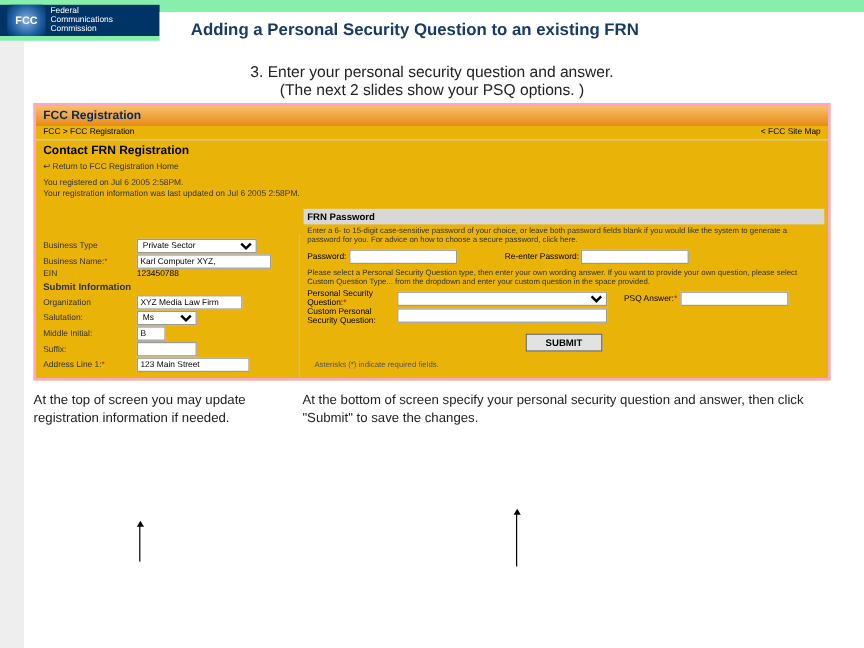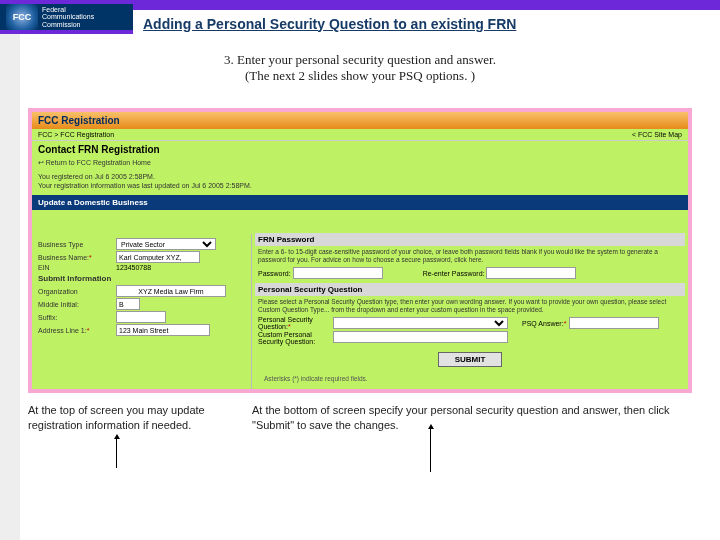--- a/index.html
+++ b/index.html
@@ -1,32 +1,32 @@
 <!DOCTYPE html>
 <html><head>
 <meta charset="utf-8">
 <style>
   * { box-sizing: border-box; margin: 0; padding: 0; }
   body { width: 720px; height: 540px; background: #fff; font-family: Arial, sans-serif; font-size: 8px; color: #000; position: relative; overflow: hidden; }
-  .topbar { background: #6d28d9; height: 34px; display: flex; align-items: center; position: relative; }
+  .topbar { background: #86efac; height: 34px; display: flex; align-items: center; position: relative; }
   .logo-box { background: #003366; color: #fff; display: flex; align-items: center; padding-left: 6px; width: 133px; }
   .logo-mark { width: 32px; height: 26px; background: radial-gradient(circle at 50% 50%, #8bb0e0 0%, #1e5fa0 60%, #003366 100%); border-radius: 3px; margin-right: 4px; display:flex; align-items:center; justify-content:center; font-weight:bold; font-size:9px; color:#fff; }
   .logo-text { font-size: 7px; line-height: 1.05; color: #fff; }
-  .title-band { flex: 1; background: #fff; height: 28px; margin-top: 13px; display: flex; align-items: center; padding-left: 10px; font-size: 14px; font-weight: bold; color: #173a66; text-decoration: underline; }
-  .instructions { text-align: center; font-size: 13px; color: #222; padding: 18px 40px 24px; font-family: Liberation Serif, serif; }
-  .form-wrap { margin: 0 28px; border: 4px solid #f9a8d4; background: #bef264; }
+  .title-band { flex: 1; background: #fff; height: 28px; margin-top: 13px; display: flex; align-items: center; padding-left: 26px; font-size: 14px; font-weight: bold; color: #173a66; }
+  .instructions { text-align: center; font-size: 13px; color: #222; padding: 18px 40px 4px; }
+  .form-wrap { margin: 0 28px; border: 2px solid #f9a8d4; background: #eab308; }
   .reg-header { background: #f4a63c; background: linear-gradient(#f9c06a,#e78b1a); color: #002a5c; font-weight: bold; font-size: 10px; padding: 3px 6px; }
   .crumbs { display:flex; justify-content:space-between; font-size: 7px; padding: 2px 6px; border-bottom: 1px solid #ccc; }
   .sub-header { font-weight: bold; font-size: 10px; padding: 3px 6px; }
   .back-link { font-size: 7px; padding: 1px 6px 3px; color:#333; }
   .meta { font-size: 7px; padding: 2px 6px 5px; line-height:1.3; color:#333; }
   .dark-bar { background: #0a3a7a; color: #fff; font-size: 8px; font-weight: bold; padding: 3px 6px; }
   .panel-row { display: flex; }
   .left-col { width: 220px; padding: 3px 6px; border-right: 1px solid #bbb; margin-top: 24px; }
-  .right-col { flex: 1; padding: 3px 6px; margin-top: 20px; }
+  .right-col { flex: 1; padding: 3px 6px; }
   .field-row { display: flex; align-items: center; margin: 1px 0; font-size: 7px; }
   .field-label { width: 78px; color: #333; }
   .req { color: #c00; }
   input.txt { height: 12px; font-size: 7px; border: 1px solid #999; padding: 0 2px; background:#fff; }
   select.sel { height: 12px; font-size: 7px; border: 1px solid #999; background:#fff; }
   .section-label { font-weight: bold; font-size: 8px; margin: 3px 0 2px; color:#333; }
   .right-head { font-weight: bold; font-size: 8px; background: #d8d8d8; padding: 2px 3px; margin: 0 -3px 2px; }
   .right-desc { font-size: 6.5px; color:#333; line-height:1.2; margin-bottom:3px; }
   .pwd-row { display:flex; gap:40px; font-size:7px; margin-bottom:4px; }
   .pwd-row .lab { width: 60px; }
@@ -67,40 +67,43 @@
   <div class="crumbs">
     <span>FCC &gt; FCC Registration</span>
     <span>&lt; FCC Site Map</span>
   </div>
   <div class="sub-header">Contact FRN Registration</div>
   <div class="back-link">↩ Return to FCC Registration Home</div>
   <div class="meta">
     <div>You registered on Jul 6 2005 2:58PM.</div>
     <div>Your registration information was last updated on Jul 6 2005 2:58PM.</div>
   </div>
-  <div class="dark-bar">Update a Domestic Business</div>
 
   <div class="panel-row">
     <div class="left-col">
       <div class="field-row">
         <span class="field-label">Business Type</span>
         <select class="sel" style="width:100px"><option>Private Sector</option></select>
       </div>
       <div class="field-row">
         <span class="field-label"><span>Business Name:</span><span class="req">*</span></span>
-        <input class="txt" style="width: 84px;" value="Karl Computer XYZ,">
+        <input class="txt" style="width: 112px;" value="Karl Computer XYZ,">
       </div>
       <div class="field-row">
         <span class="field-label">EIN</span>
         <span>123450788</span>
       </div>
       <div class="section-label">Submit Information</div>
       <div class="field-row">
         <span class="field-label">Organization</span>
-        <input class="txt" style="width: 110px; text-align: center;" value="XYZ Media Law Firm">
+        <input class="txt" style="width: 88px;" value="XYZ Media Law Firm">
+      </div>
+      <div class="field-row">
+        <span class="field-label">Salutation:</span>
+        <select class="sel" style="width:50px"><option>Ms</option></select>
       </div>
       <div class="field-row">
         <span class="field-label">Middle Initial:</span>
         <input class="txt" style="width: 24px;" value="B">
       </div>
       <div class="field-row">
         <span class="field-label">Suffix:</span>
         <input class="txt" style="width: 50px;" value="">
       </div>
       <div class="field-row">
@@ -109,21 +112,20 @@
       </div>
     </div>
 
     <div class="right-col">
       <div class="right-head">FRN Password</div>
       <div class="right-desc">Enter a 6- to 15-digit case-sensitive password of your choice, or leave both password fields blank if you would like the system to generate a password for you. For advice on how to choose a secure password, click here.</div>
       <div class="pwd-row">
         <div><span class="lab">Password:</span> <input class="txt" style="width: 90px;"></div>
         <div><span>Re-enter Password:</span> <input class="txt" style="width: 90px;"></div>
       </div>
-      <div class="right-head">Personal Security Question</div>
       <div class="right-desc">Please select a Personal Security Question type, then enter your own wording answer. If you want to provide your own question, please select Custom Question Type... from the dropdown and enter your custom question in the space provided.</div>
       <div class="field-row">
         <span style="width:75px"><span>Personal Security Question:</span><span class="req">*</span></span>
         <select class="sel" style="width:175px"><option></option></select>
         <span style="margin-left:14px"><span>PSQ Answer:</span><span class="req">*</span></span>
         <input class="txt" style="width: 90px; margin-left: 3px;">
       </div>
       <div class="field-row" style="align-items:flex-start">
         <span style="width:75px">Custom Personal Security Question:</span>
         <input class="txt" style="width: 175px;">

